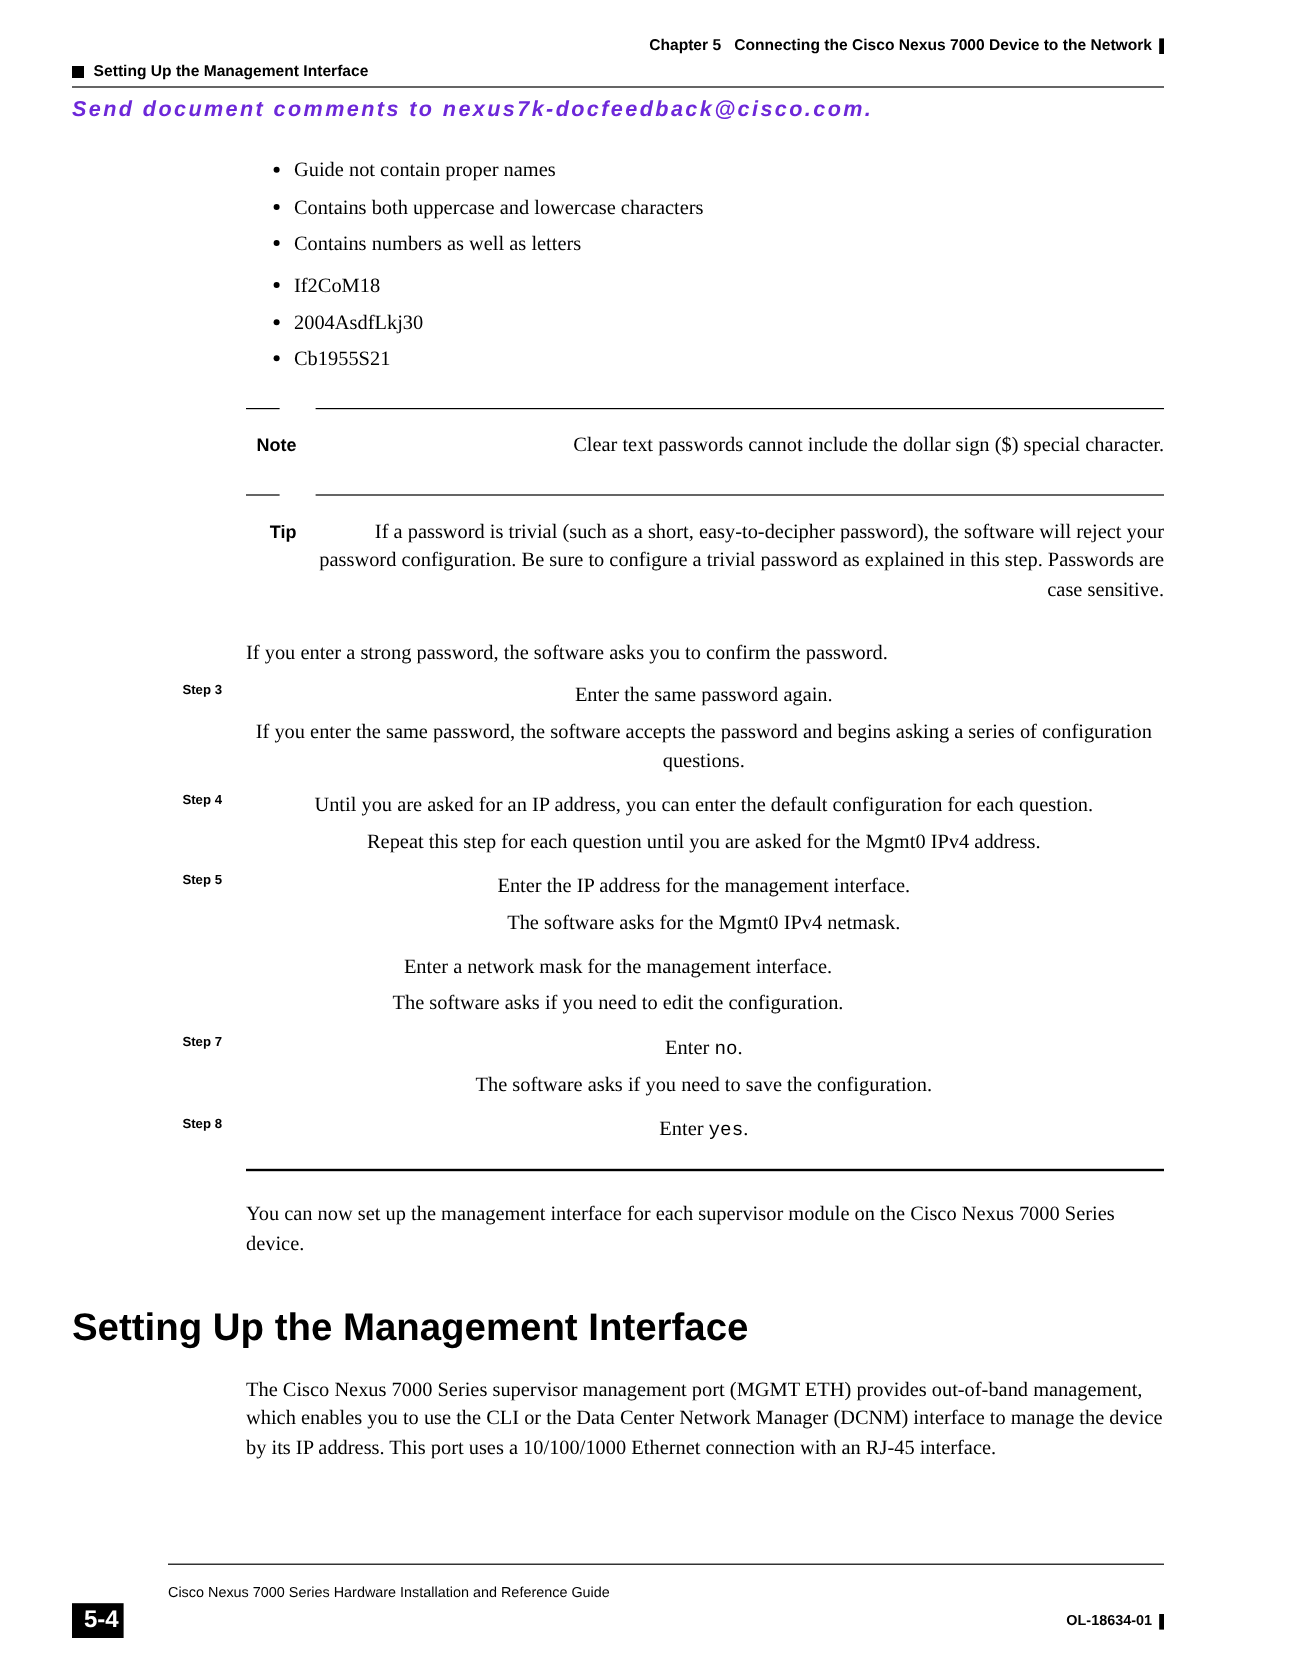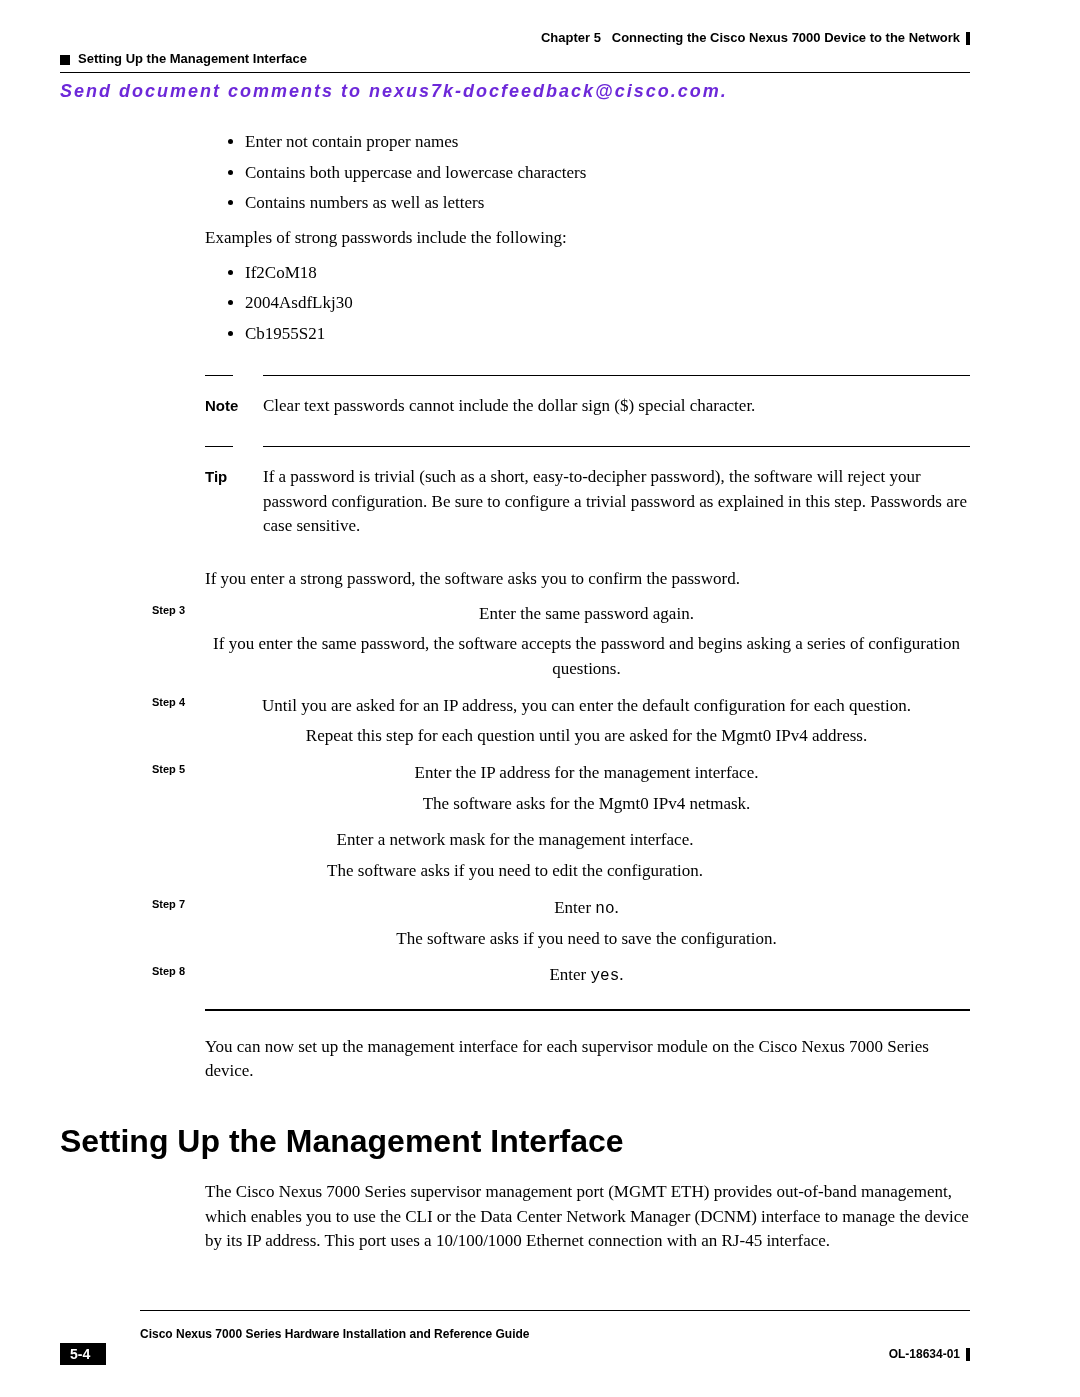--- a/index.html
+++ b/index.html
@@ -68,20 +68,21 @@
   .bullets {
     list-style: disc;
     margin-left: 40px;
     margin-bottom: 10px;
   }
   .bullets li { margin-bottom: 6px; }
   .para { margin-bottom: 10px; }
   .callout {
     margin-top: 28px;
     margin-bottom: 28px;
+    text-align: right;
   }
   .callout-row {
     display: flex;
     align-items: flex-start;
     gap: 16px;
   }
   .callout-label-wrap { flex: 0 0 42px; }
   .callout-label {
     font-family: Arial, Helvetica, sans-serif;
     font-weight: bold;
@@ -148,38 +149,38 @@
     margin-bottom: 4px;
     margin-left: 80px;
   }
   .footer-row {
     display: flex;
     align-items: center;
     font-family: Arial, Helvetica, sans-serif;
     font-size: 12px;
   }
   .footer-title {
-    font-weight: bold;
+    font-weight: normal;
     margin-left: 80px;
     flex: 1;
     margin-top: 12px;
   }
   .footer-row2 {
     display: flex;
     align-items: center;
     font-family: Arial, Helvetica, sans-serif;
     font-size: 13px;
     margin-top: 2px;
   }
   .page-num-box {
     background: #000;
     color: #fff;
     font-weight: bold;
-    padding: 3px 16px 3px 10px;
-    font-size: 14px;
+    padding: 3px 4px 3px 10px;
+    font-size: 20px;
   }
   .doc-id {
     margin-left: auto;
     font-weight: bold;
     font-size: 12px;
   }
   .doc-id .bar {
     display: inline-block;
     width: 4px;
     height: 13px;
@@ -200,25 +201,24 @@
     <span class="sq"></span><span>Setting Up the Management Interface</span>
   </div>
   <hr class="hdr-rule">
 
   <div class="feedback">Send document comments to nexus7k-docfeedback@cisco.com.</div>
 
   <div class="body-area">
 
     <div class="indent-block">
       <ul class="bullets">
-        <li>Enter not contain proper names</li>
+        <li>Guide not contain proper names</li>
         <li>Contains both uppercase and lowercase characters</li>
         <li>Contains numbers as well as letters</li>
       </ul>
-      <p class="para">Examples of strong passwords include the following:</p>
       <ul class="bullets">
         <li>If2CoM18</li>
         <li>2004AsdfLkj30</li>
         <li>Cb1955S21</li>
       </ul>
 
       <div class="callout">
         <div class="callout-top">
           <div class="callout-label-wrap">
               <hr class="short-rule">

